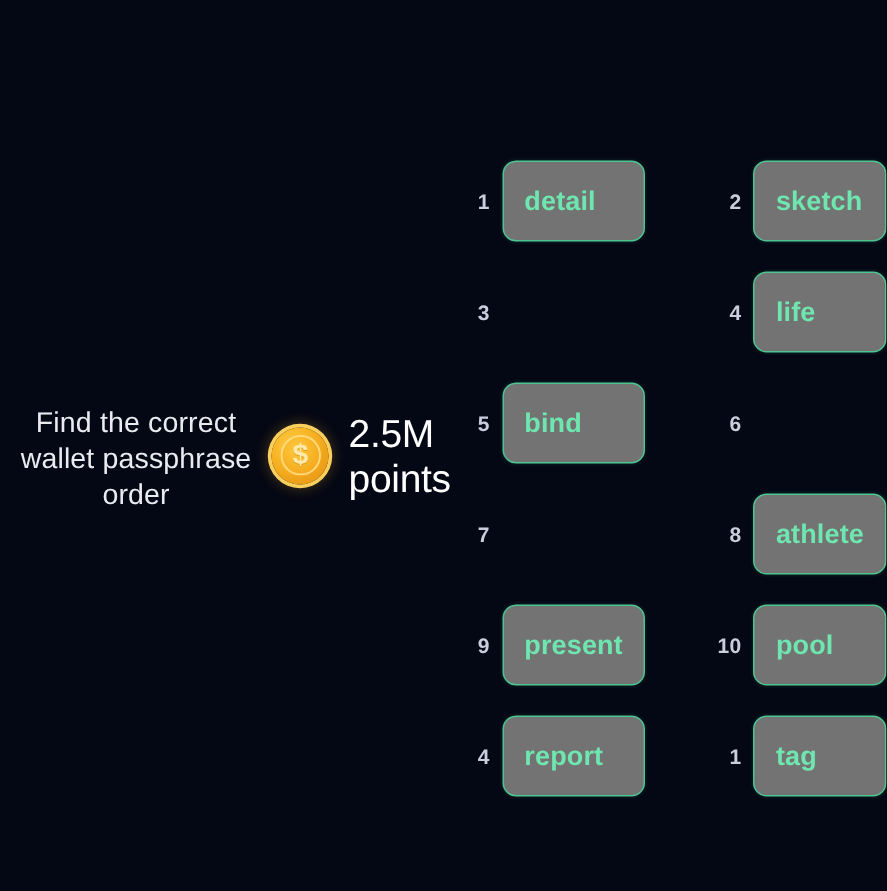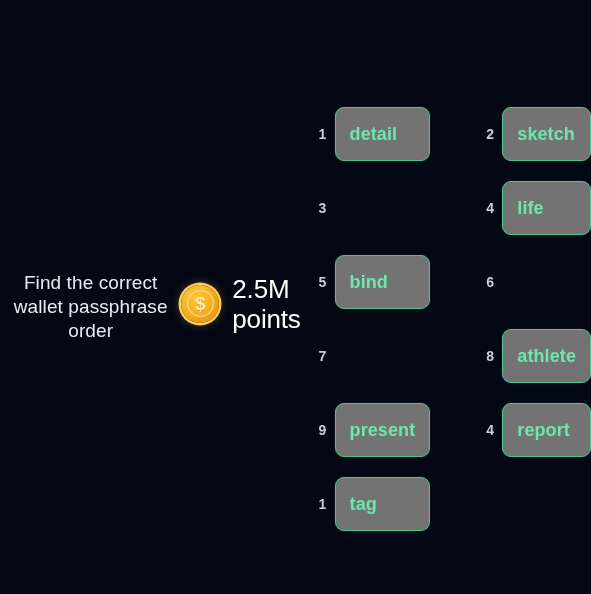--- a/index.html
+++ b/index.html
@@ -198,20 +198,26 @@
       </div>
     </div>
 
     <div class="word-row">
       <span class="word-index">9</span>
       <div class="word-box">
         <span class="word-text">present</span>
       </div>
     </div>
 
+    <div class="word-row">
+      <span class="word-index">10</span>
+      <div class="word-box">
+        <span class="word-text">pool</span>
+      </div>
+    </div>
 
     <div class="word-row">
       <span class="word-index">4</span>
       <div class="word-box">
         <span class="word-text">report</span>
       </div>
     </div>
 
     <div class="word-row">
       <span class="word-index">1</span>

